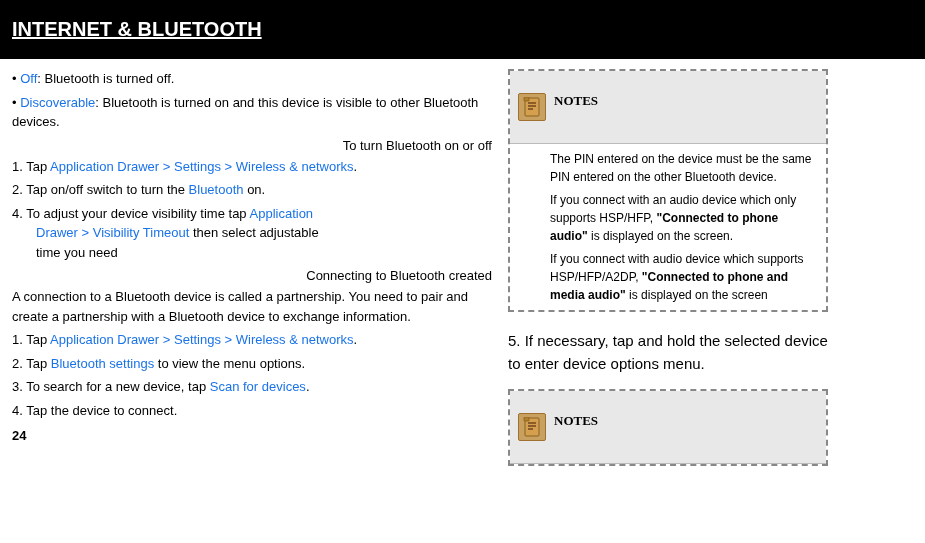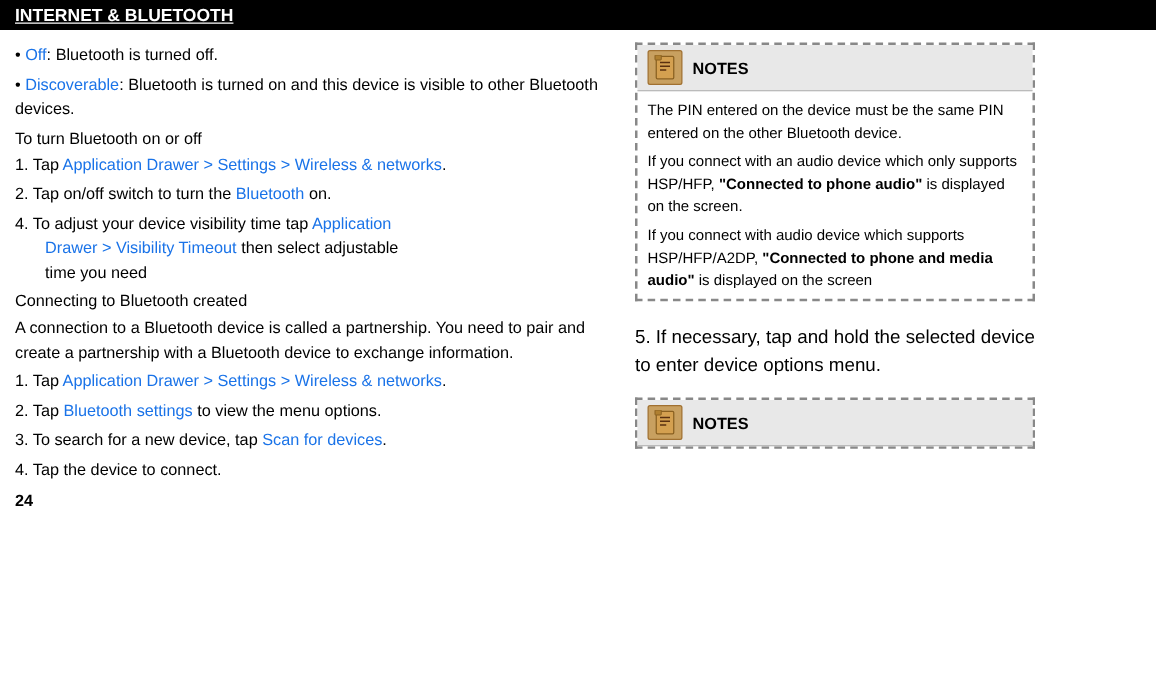--- a/index.html
+++ b/index.html
@@ -13,22 +13,22 @@
     }
     .page {
       display: flex;
       flex-direction: column;
       width: 925px;
       min-height: 543px;
     }
     .header {
       background: #000;
       color: #fff;
-      padding: 4px 12px;
-      font-size: 14px;
+      padding: 18px 12px;
+      font-size: 20px;
       font-weight: bold;
       text-decoration: underline;
     }
     .content {
       display: flex;
       flex: 1;
       padding: 10px 12px;
       gap: 16px;
     }
     .left-col {
@@ -48,44 +48,45 @@
     .bullet-item::before {
       content: "• ";
     }
     .link-blue {
       color: #1a73e8;
     }
     .section-heading {
       font-weight: normal;
       margin: 6px 0 4px 0;
       font-size: 13px;
+      text-align: right;
     }
     .numbered-item {
       margin-bottom: 4px;
       line-height: 1.5;
     }
     .step-5 {
       font-size: 15px;
       font-weight: normal;
       margin: 8px 0 4px 0;
       line-height: 1.5;
     }
     .notes-box {
       border: 2px dashed #888;
       padding: 0;
       font-size: 12px;
       background: #fff;
     }
     .notes-header {
       display: flex;
-      align-items: center;
       background: #e8e8e8;
-      padding: 4px 8px;
+      padding: 22px 8px;
       gap: 8px;
       border-bottom: 1px solid #bbb;
+      font-family: Liberation Serif, serif;
     }
     .notes-icon {
       width: 28px;
       height: 28px;
       background: #c8a060;
       border: 1px solid #a07030;
       display: flex;
       align-items: center;
       justify-content: center;
       font-size: 16px;
@@ -96,20 +97,21 @@
     .notes-title {
       font-weight: bold;
       font-size: 13px;
     }
     .notes-body {
       padding: 6px 8px;
       line-height: 1.5;
     }
     .notes-body p {
       margin-bottom: 5px;
+      margin-left: 32px;
     }
     .notes-body p:last-child {
       margin-bottom: 0;
     }
     .page-num {
       font-weight: bold;
       font-size: 13px;
       margin-top: 8px;
     }
     .bold-text {

